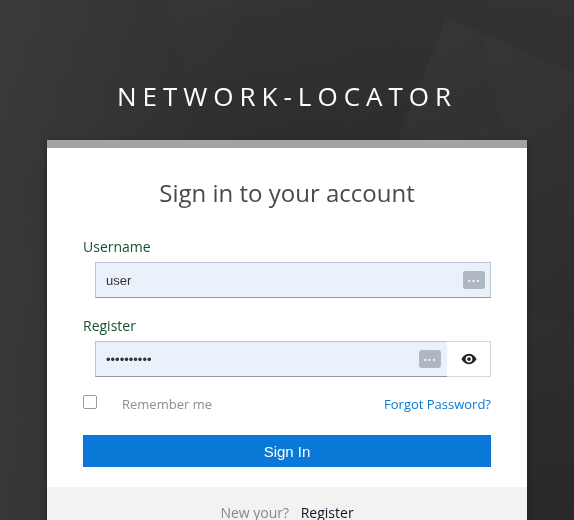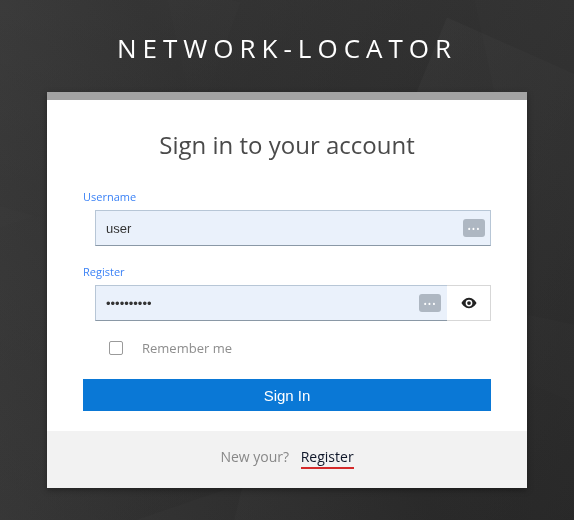--- a/index.html
+++ b/index.html
@@ -26,42 +26,43 @@
 
   .brand {
     position: relative; z-index: 1;
     text-align: center;
     color: #ffffff;
     font-size: 26px;
     letter-spacing: 6px;
     font-weight: 400;
     padding-top: 30px;
     padding-bottom: 26px;
+    margin-top: 48px;
   }
 
   .card {
     position: relative; z-index: 1;
     width: 480px;
     margin: 0 auto;
     background: #ffffff;
     border-top: 8px solid #a3a3a3;
     box-shadow: 0 2px 6px rgba(0,0,0,0.35);
   }
   .card-body { padding: 28px 36px 20px 36px; }
   .title {
     text-align: center;
     font-size: 24px;
     font-weight: 400;
     color: #4a4a4a;
     margin-bottom: 28px;
   }
   .field { margin-bottom: 18px; }
   .label {
-    font-size: 11px;
-    color: #3b82f6;
+    font-size: 14px;
+    color: #14532d;
     margin-bottom: 6px;
   }
   .input-row { display: flex; align-items: flex-start; padding-left: 12px; }
   .text-input {
     flex: 1;
     height: 36px;
     border: 1px solid #b7c6d6;
     border-bottom: 1px solid #8a98a6;
     background: #eaf1fb;
     padding: 0 10px;
@@ -91,24 +92,23 @@
     display: flex; align-items: center; justify-content: center;
     cursor: pointer;
   }
   .eye-btn svg { width: 18px; height: 18px; fill: #222; }
 
   .row {
     display: flex; align-items: center; justify-content: space-between;
     margin-top: 6px; margin-bottom: 22px;
   }
   .remember {
-    display: flex; align-items: center; gap: 19px;
+    display: flex; gap: 25px;
     color: #8d8d8d; font-size: 13px;
     cursor: pointer;
-    margin-left: 26px;
   }
   .remember input[type=checkbox] {
     width: 14px; height: 14px;
     appearance: none;
     border: 1px solid #9a9a9a;
     border-radius: 2px;
     background: #fff;
     cursor: pointer;
   }
   .forgot {
@@ -178,20 +178,21 @@
           </svg>
         </button>
       </div>
     </div>
 
     <div class="row">
       <label class="remember">
         <input type="checkbox" style="">
         <span>Remember me</span>
       </label>
+      <a href="#" class="forgot">Forgot Password?</a>
     </div>
 
     <button class="signin-btn">Sign In</button>
   </div>
 
   <div class="card-footer">
     <span>New your?</span>
     <a href="#" class="register-link">Register</a>
   </div>
 </div>

